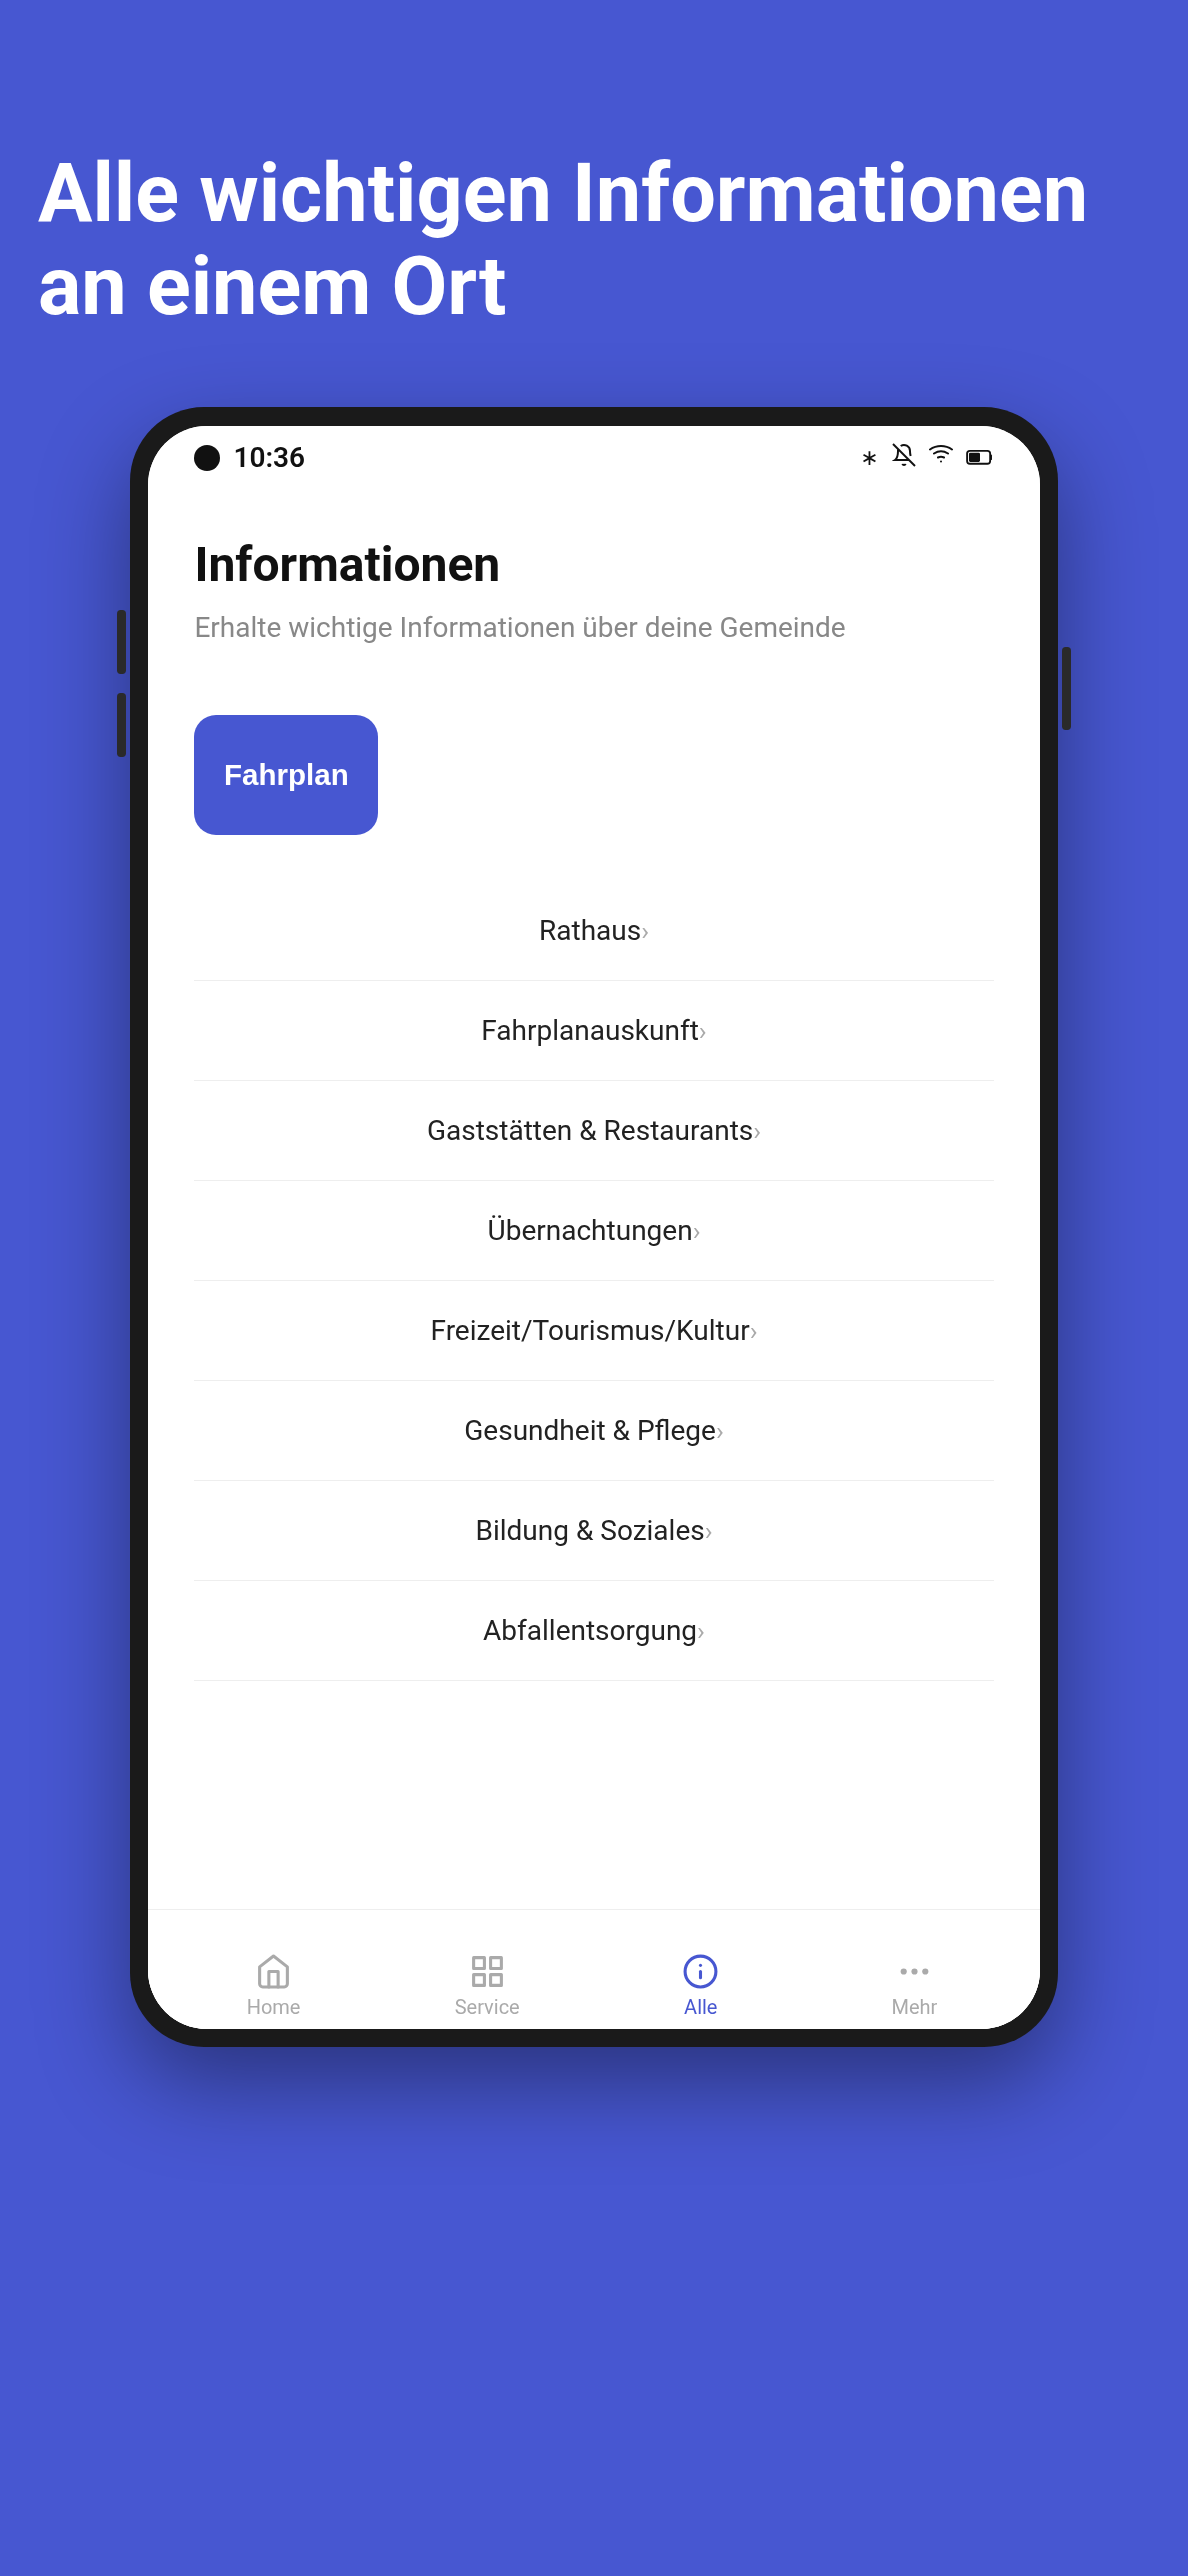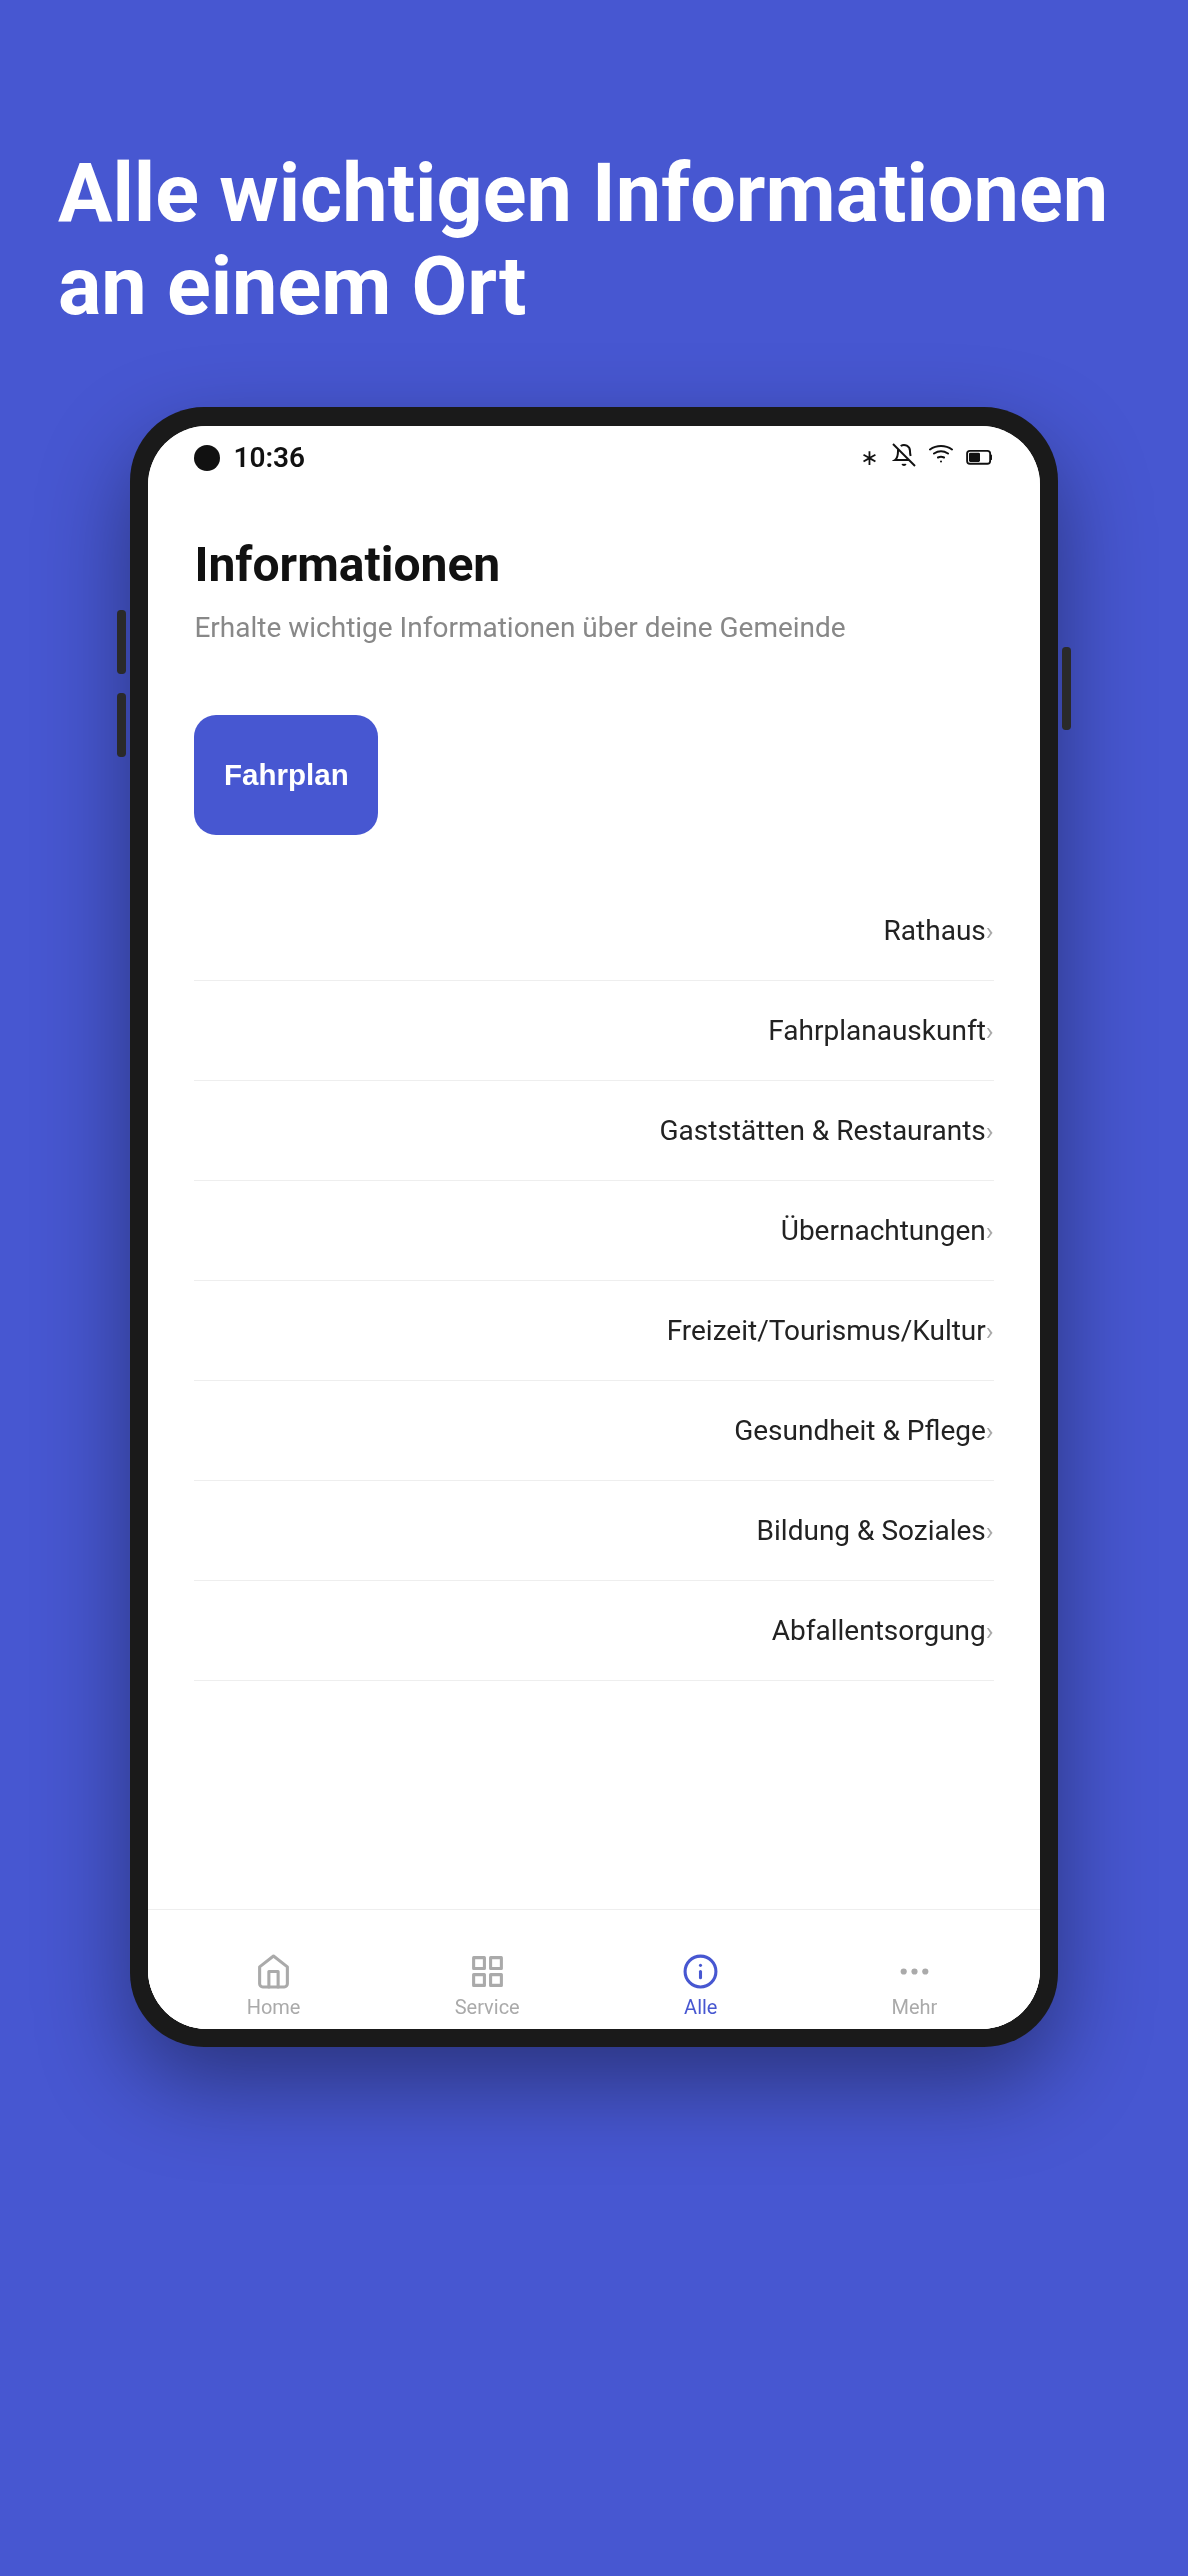--- a/index.html
+++ b/index.html
@@ -14,21 +14,21 @@
       background-color: #4757d1;
       display: flex;
       flex-direction: column;
       align-items: center;
       font-family: -apple-system, BlinkMacSystemFont, 'Segoe UI', Roboto, sans-serif;
       overflow: hidden;
     }
 
     .hero-text {
       width: 100%;
-      padding: 147px 74px 74px 58px;
+      padding: 147px 74px 74px 38px;
       color: white;
     }
 
     .hero-title {
       font-size: 81px;
       font-weight: 700;
       line-height: 1.15;
       color: white;
     }
 
@@ -161,21 +161,21 @@
       justify-content: center;
     }
 
     .menu-list {
       list-style: none;
     }
 
     .menu-item {
       display: flex;
       align-items: center;
-      justify-content: flex-end;
+      justify-content: center;
       padding: 33px 0;
       border-bottom: 0.9px solid #eee;
       cursor: pointer;
     }
 
     .menu-item-label {
       font-size: 28px;
       color: #222;
     }
 

